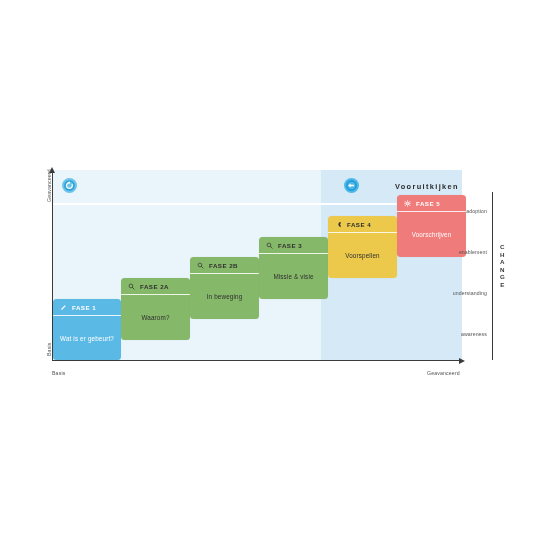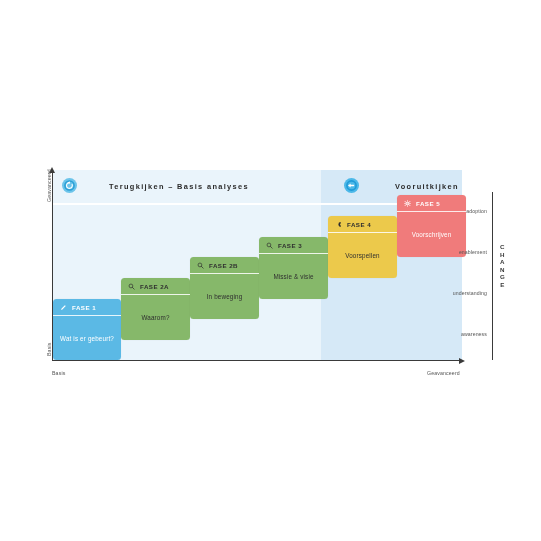--- a/index.html
+++ b/index.html
@@ -248,21 +248,20 @@
       </svg>
     </div>
     <div class="head-icon" id="icon-vooruitkijken">
       <svg width="15" height="15" viewBox="0 0 15 15">
         <circle cx="7.5" cy="7.5" r="4.6" fill="none" stroke="#1f9ad8" stroke-width="1.6"></circle>
         <path d="M9.6 7.5 L5.0 7.5" stroke="#ffffff" stroke-width="1.3" stroke-linecap="round"></path>
         <path d="M6.6 5.6 L4.4 7.5 L6.6 9.4 Z" fill="#ffffff"></path>
       </svg>
     </div>
 
-    <div class="head-title" id="title-left">Terugkijken – Basis analyses</div>
     <div class="head-title" id="title-right">Vooruitkijken</div>
 
     <div class="axis-line" id="y-axis"></div>
     <div id="y-axis-arrow"></div>
     <div class="axis-line" id="x-axis"></div>
     <div id="x-axis-arrow"></div>
     <div class="axis-line" id="change-axis"></div>
 
     <div class="axis-label vert" id="lbl-geavanceerd-y">Geavanceerd</div>
     <div class="axis-label vert" id="lbl-basis-y">Basis</div>

